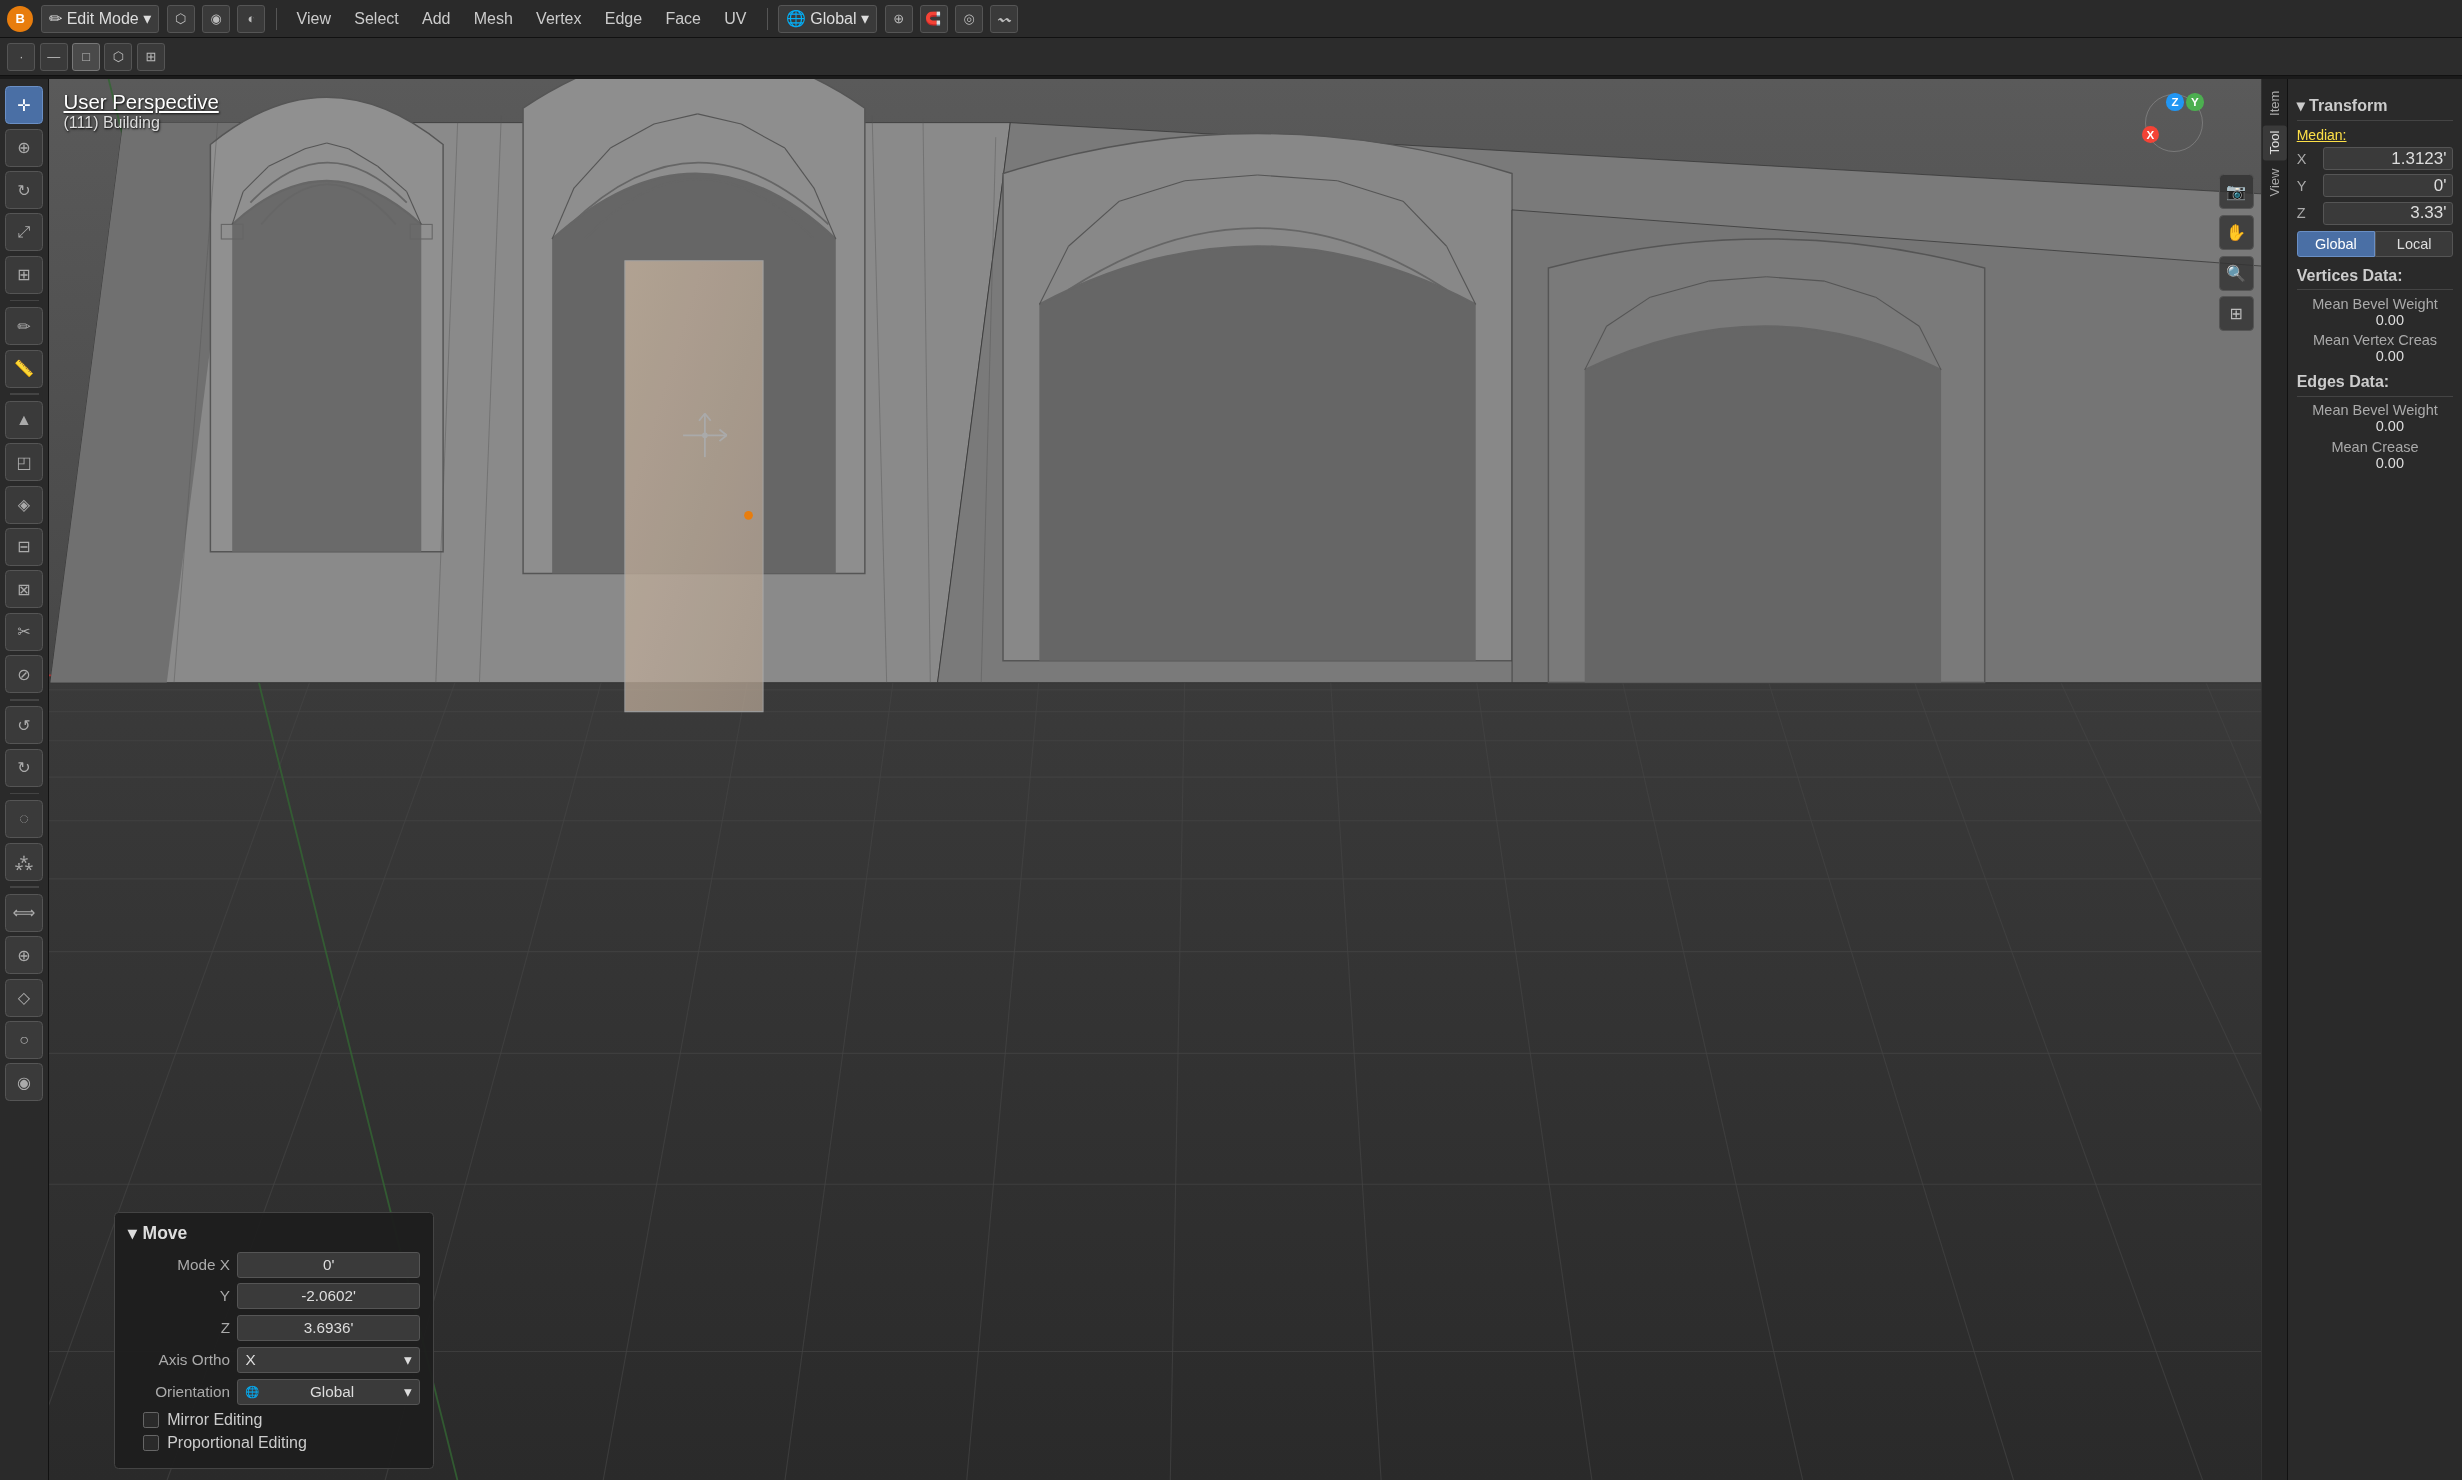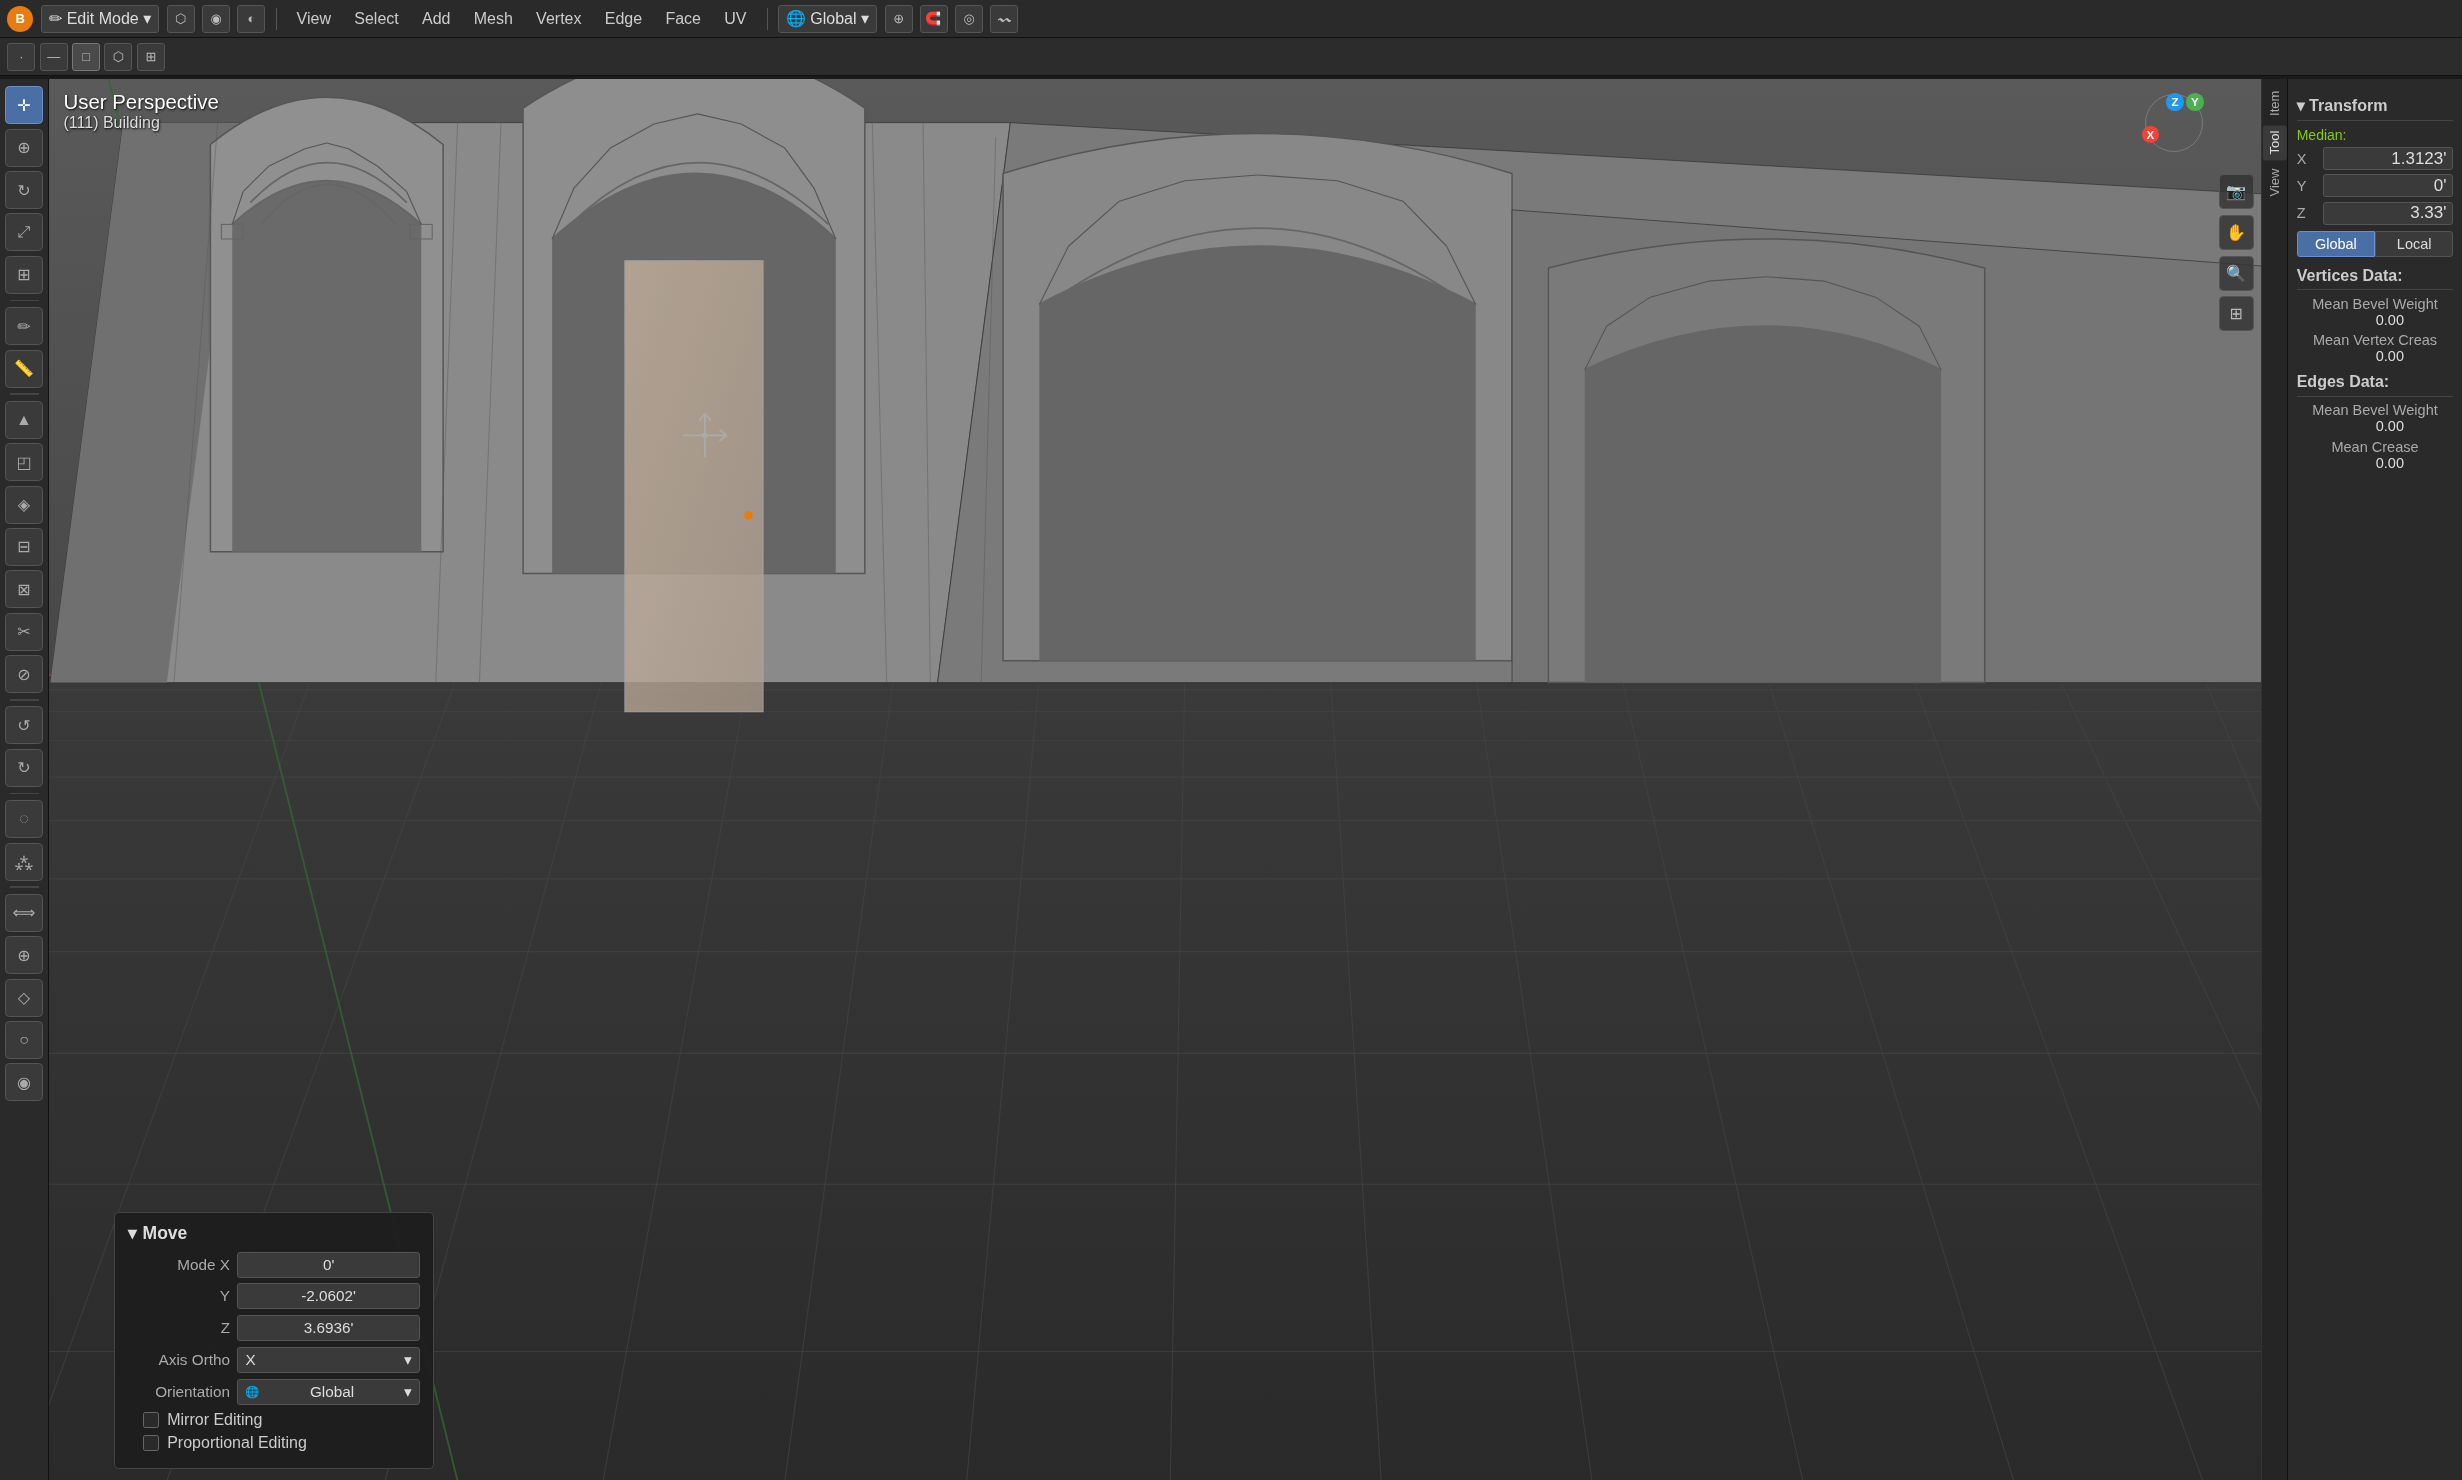--- a/index.html
+++ b/index.html
@@ -761,21 +761,21 @@
       <path d="M 2320,278 L 2240,300"></path>
       <path d="M 2400,272 L 2320,278"></path>
       <path d="M 2480,278 L 2400,272"></path>
       <path d="M 2550,300 L 2480,278"></path>
       <path d="M 2610,340 L 2550,300"></path>
       <path d="M 2640,400 L 2610,340"></path>
     </g>
   </svg>
 
   <div class="viewport-label">
-    <div style="font-size:20.4px;">User Perspective</div>
+    <div style="font-size:20.4px;text-decoration:underline;">User Perspective</div>
     <div class="sub">(111) Building</div>
   </div>
 
   <div class="gizmo" style="top:14.5px; right:51px;">
     <div class="gizmo-circle">
       <div class="gizmo-axis-z">Z</div>
       <div class="gizmo-axis-y">Y</div>
       <div class="gizmo-axis-x">X</div>
     </div>
   </div>
@@ -839,21 +839,21 @@
 </div>
 
 <div class="right-sidebar">
   <div class="transform-panel">
 
     <div class="transform-section-header">
       <span>▾</span>
       <span>Transform</span>
     </div>
 
-    <div style="color:#84cc16; font-size:14px; margin-bottom:4.4px;">Median:</div>
+    <div style="color:#fde047; font-size:14px; margin-bottom:4.4px;text-decoration:underline;">Median:</div>
 
     <div class="transform-row">
       <div class="transform-label">X</div>
       <div class="transform-value">1.3123'</div>
     </div>
     <div class="transform-row">
       <div class="transform-label">Y</div>
       <div class="transform-value">0'</div>
     </div>
     <div class="transform-row">

